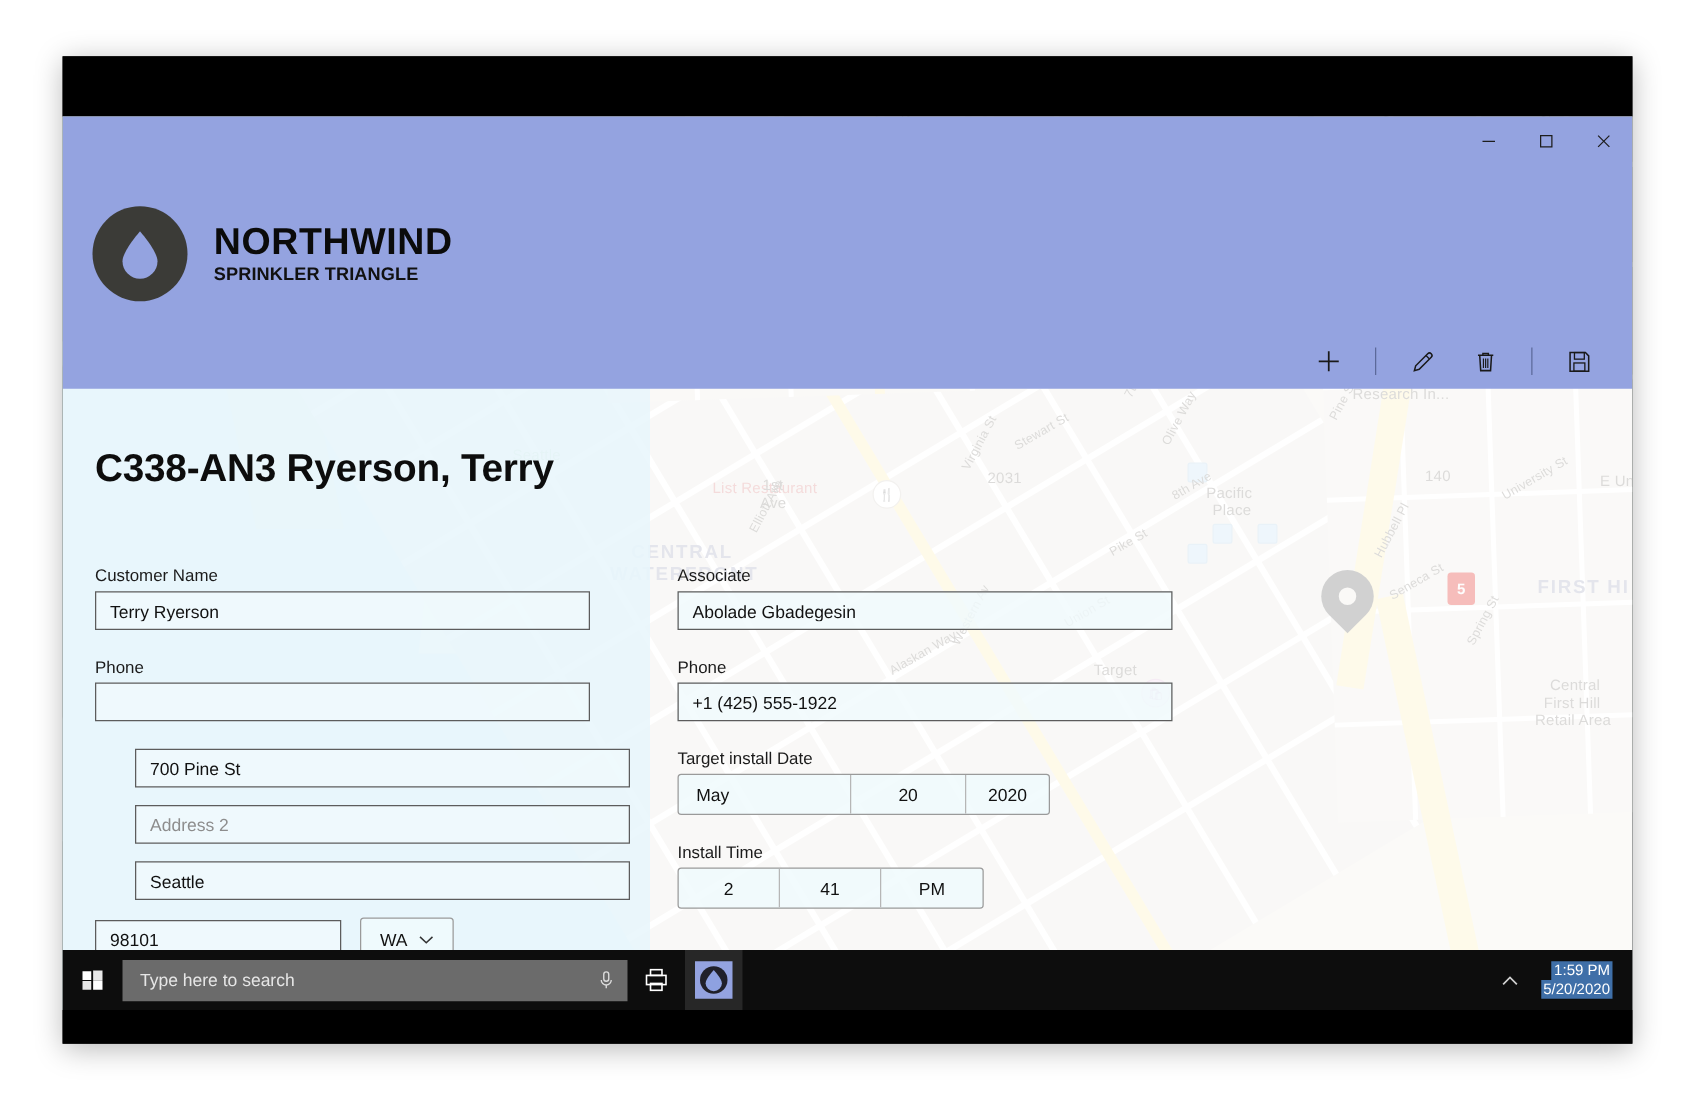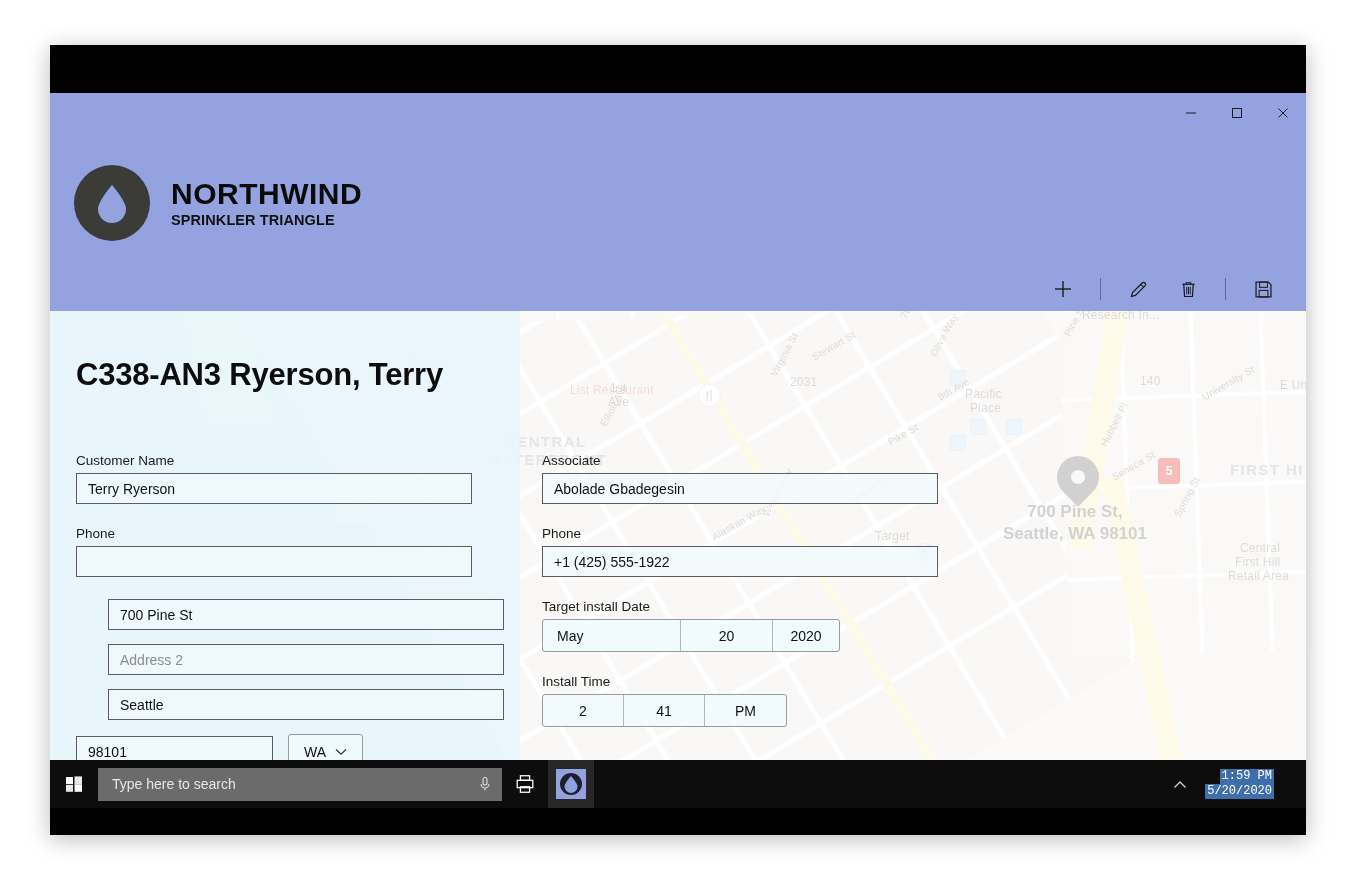--- a/index.html
+++ b/index.html
@@ -373,22 +373,21 @@
   .app-tile-logo {
     width: 22px; height: 22px;
     border-radius: 50%;
     background: #20202a;
     position: relative;
   }
   .tray {
     margin-left: auto;
     display: flex; align-items: center;
     height: 48px;
-    padding-right: 24px;
-    font-family: Liberation Mono, monospace;
+    padding-right: 8px;
   }
   .tray-chevron {
     width: 34px; height: 48px;
     display: flex; align-items: center; justify-content: center;
     color: #d9d9d9;
   }
   .clock {
     color: #ffffff;
     font-size: 12px;
     line-height: 15px;
@@ -499,24 +498,20 @@
         <div class="map-poi pink" style="left:863px;top:450px;">🛍</div>
         <div class="map-poi blue" style="left:872px;top:93px;width:16px;height:11px;border-radius:2px;"></div>
         <div class="map-poi blue" style="left:872px;top:112px;width:16px;height:11px;border-radius:2px;"></div>
         <div class="map-poi blue" style="left:893px;top:193px;width:14px;height:14px;border-radius:2px;"></div>
         <div class="map-poi blue" style="left:900px;top:277px;width:14px;height:14px;border-radius:2px;"></div>
         <div class="map-poi blue" style="left:920px;top:326px;width:14px;height:14px;border-radius:2px;"></div>
         <div class="map-poi blue" style="left:956px;top:326px;width:14px;height:14px;border-radius:2px;"></div>
         <div class="map-poi blue" style="left:900px;top:342px;width:14px;height:14px;border-radius:2px;"></div>
 
         <div class="map-pin" style="left:1007px;top:363px;"></div>
-        <div class="map-pin-label" style="left:880px;top:408px;width:290px;">
-          <div>700 Pine St,</div>
-          <div>Seattle, WA 98101</div>
-        </div>
 
         <div id="map-labels">
             <div class="map-label green" style="left: 490px; top: 25px;">Space Needle</div>
             <div class="map-label " style="left: 493px; top: 45px;">Space Needle</div>
             <div class="map-label " style="left: 498px; top: 60px;">Tourist Area</div>
             <div class="map-label " style="left: 522px; top: 88px;">Denny Way</div>
             <div class="map-label " style="left: 785px; top: 90px;">Denny Way</div>
             <div class="map-label green" style="left: 775px; top: 54px;">Denny Park</div>
             <div class="map-label " style="left: 735px; top: 47px;">John St</div>
             <div class="map-label " style="left: 1092px; top: 48px;">John St</div>

